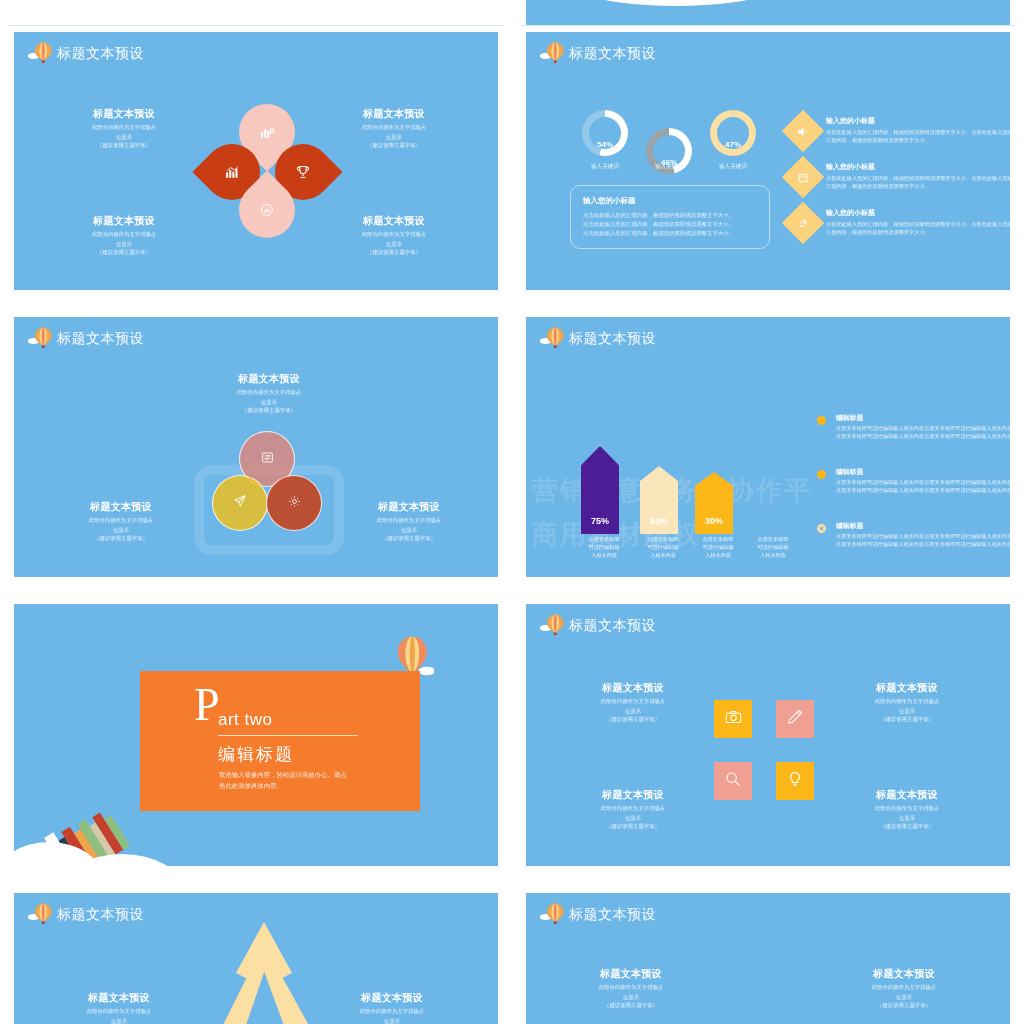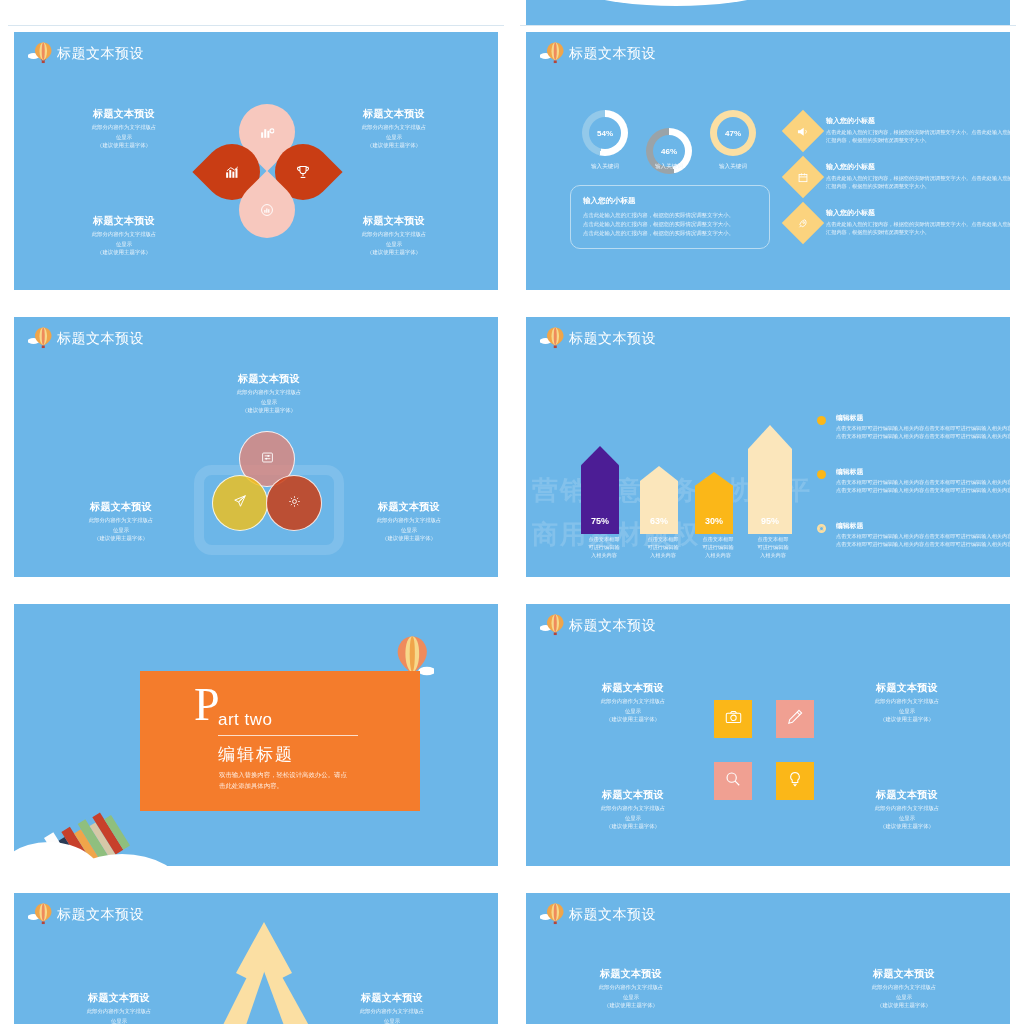--- a/index.html
+++ b/index.html
@@ -54,21 +54,21 @@
   .pt-top    { border-radius: 50% 50% 50% 0; transform: rotate(-45deg); background:#f7c8be; }
   .pt-bot    { border-radius: 50% 0 50% 50%; transform: rotate(-45deg); background:#f7c8be; }
   .pt-left   { border-radius: 0 50% 50% 50%; transform: rotate(-45deg); background:#c93d14; }
   .pt-right  { border-radius: 50% 50% 0 50%; transform: rotate(-45deg); background:#c93d14; }
   .petal > span { transform: rotate(45deg); display:flex; }
 
   
   .donut { position:absolute; width:46px; height:46px; border-radius:50%; }
   .donut .hole {
     position:absolute; inset:7px; border-radius:50%; background:#6cb6e8;
-    display:flex; align-items:center; justify-content:center;
+    display:flex; align-items:flex-end; justify-content:center;
   }
   .donut .pct { color:#ffffff; font-size:8px; font-weight:bold; }
   .donut-lbl { position:absolute; width:70px; text-align:center; color:#eaf4fb; font-size:5.6px; }
 
   .diamond {
     position:absolute; width:30px; height:30px; background:#fbd37e;
     transform: rotate(45deg);
     display:flex; align-items:center; justify-content:center;
   }
   .diamond > span { transform: rotate(-45deg); display:flex; }
@@ -426,23 +426,20 @@
 
       <div class="arrowbar" style="left:169px; top:155px; width:38px; height:62px; background:#fbb718;">
         <span class="abp">30%</span>
       </div>
       <div class="ab-cap" style="left:169px; top:219px;">
         <div>点击文本框即</div>
         <div>可进行编辑输</div>
         <div>入相关内容</div>
       </div>
 
-      <div class="arrowbar" style="left:222px; top:108px; width:44px; height:109px; background:#fbe6bb;">
-        <span class="abp">95%</span>
-      </div>
       <div class="ab-cap" style="left:224px; top:219px;">
         <div>点击文本框即</div>
         <div>可进行编辑输</div>
         <div>入相关内容</div>
       </div>
 
       <div class="leg-dot" style="left:291px; top:99px; background:#fbb718;"></div>
       <div class="leg-txt" style="left:310px; top:96px;">
         <div class="leg-h">编辑标题</div>
         <div class="leg-b">点击文本框即可进行编辑输入相关内容点击文本框即可进行编辑输入相关内容点击文本框即可进行编辑输入相关内容点击文本框即可进行编辑输入相关内容</div>

